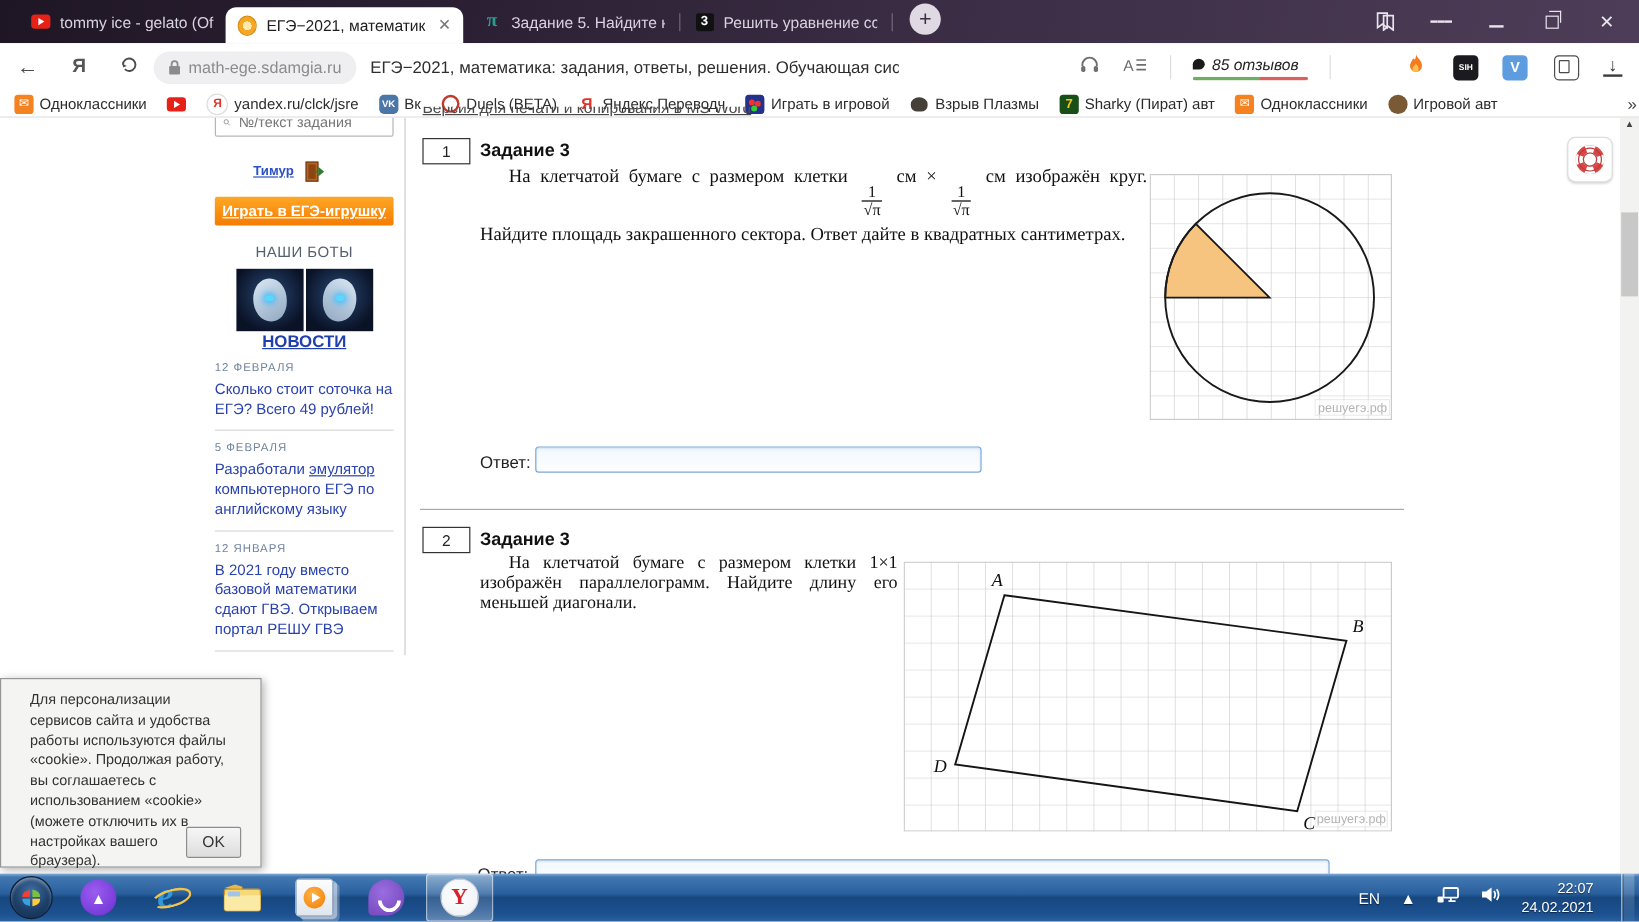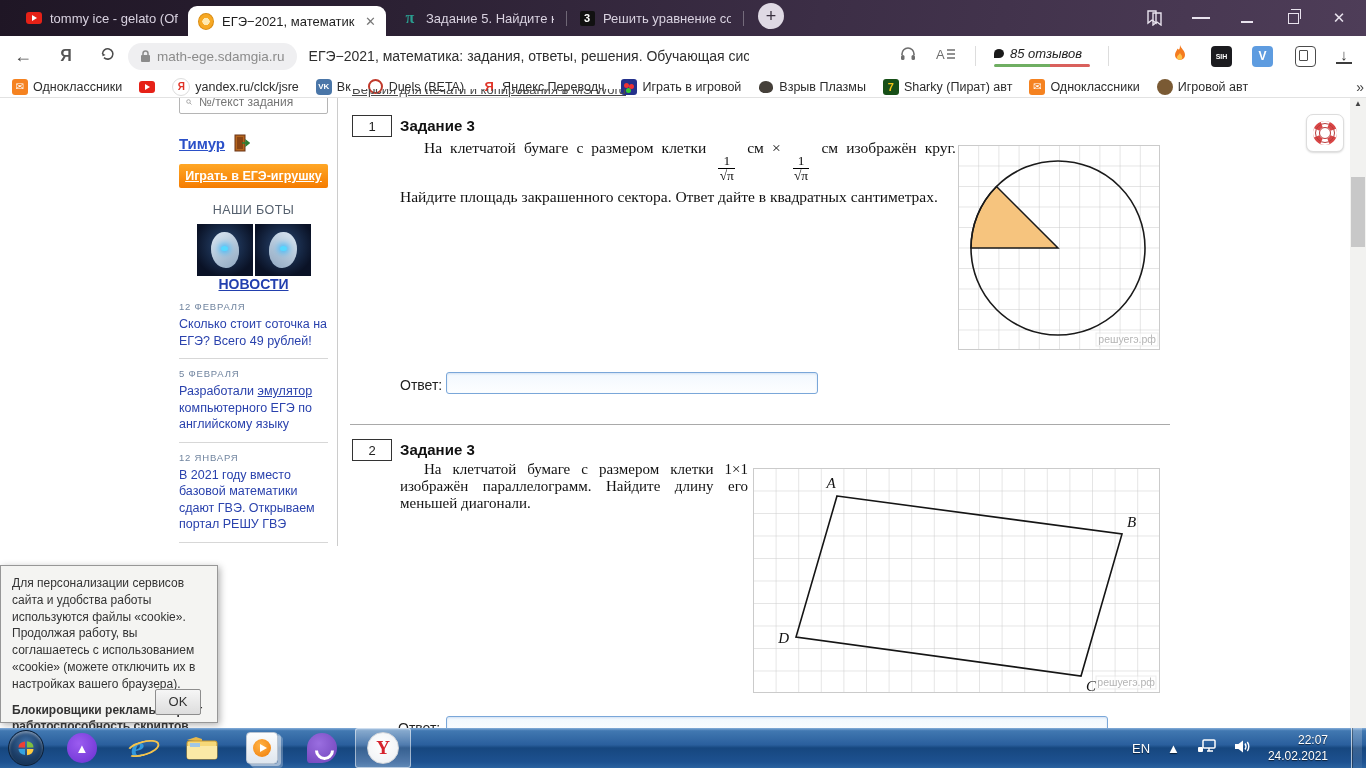--- a/index.html
+++ b/index.html
@@ -76,21 +76,21 @@
   .bmi-game2{background:#7a5a34;border-radius:50%;}
   .bm-more{margin-left:auto;margin-right:14px;color:#444;font-size:14px;}
 
   
   .sidebar{position:absolute;left:168px;top:97px;width:170px;height:449px;background:#fff;
      border-right:1px solid #ccc;box-sizing:border-box;padding:0 9px 0 11px;overflow:hidden;font-size:12.5px;}
   .searchbox{margin-top:-7px;height:22px;border:1px solid #b5b5b5;border-radius:2px;background:#fff;
      display:flex;align-items:center;gap:5px;padding:0 6px;}
   .searchbox input{border:none;outline:none;width:120px;font-size:12px;color:#444;background:transparent;}
   .userrow{margin-top:20px;display:flex;align-items:center;gap:8px;}
-  .username{color:#2b50c8;font-weight:bold;font-size:15px;text-decoration:underline;}
+  .username{color:#2b50c8;font-weight:bold;font-size:11px;text-decoration:underline;margin-left:32px;}
   .orangebtn{margin-top:12px;height:24px;background:linear-gradient(#ffa726,#f57c00);
      color:#fff;font-weight:bold;font-size:12.5px;display:flex;align-items:center;justify-content:center;
      text-decoration:underline;border-radius:2px;}
   .botshead{margin-top:15px;text-align:center;color:#55606e;font-size:12.5px;letter-spacing:.4px;}
   .bots{margin-top:7px;display:flex;justify-content:center;gap:2px;}
   .bot{width:56px;height:52px;background:radial-gradient(circle at 50% 42%,#2a4a76 0%,#0a1226 75%);
      position:relative;overflow:hidden;}
   .bot:before{content:"";position:absolute;left:14px;top:8px;width:28px;height:36px;border-radius:48% 52% 46% 54%;
      background:linear-gradient(145deg,#dce8f4,#8fa7c0);}
   .bot:after{content:"";position:absolute;left:24px;top:22px;width:7px;height:5px;border-radius:50%;
@@ -123,21 +123,21 @@
   .lifebuoy{position:absolute;left:1306px;top:114px;width:36px;height:36px;background:#fff;
      border:1px solid #ddd;border-radius:7px;box-shadow:0 1px 2px rgba(0,0,0,.15);
      display:flex;align-items:center;justify-content:center;}
   .scrollbar{position:absolute;left:1350px;top:97px;width:16px;height:631px;background:#f2f2f0;}
   .sb-up{position:absolute;left:0;top:2px;width:16px;text-align:center;font-size:8px;color:#444;}
   .sb-thumb{position:absolute;left:1px;top:80px;width:14px;height:70px;background:#c8c8c8;}
 
   
   .cookie{position:absolute;left:0;top:565px;width:218px;height:158px;background:#f4f4f2;
      border:1px solid #979797;box-sizing:border-box;box-shadow:2px 2px 7px rgba(0,0,0,.3);
-     padding:9px 11px;font-size:12px;line-height:1.4;color:#333;z-index:10;}
+     padding:9px 24px;font-size:12px;line-height:1.4;color:#333;z-index:10;}
   .cookie .b{font-weight:bold;}
   .okbtn{position:absolute;right:16px;bottom:7px;width:44px;height:24px;background:linear-gradient(#f6f6f6,#dddddd);
      border:1px solid #8d8d8d;border-radius:2px;display:flex;align-items:center;justify-content:center;
      font-size:13px;color:#333;}
 
   
   .taskbar{position:absolute;left:0;top:728px;width:1366px;height:40px;
      background:linear-gradient(180deg,#86aeda 0%,#4178b1 7%,#2a5f9d 42%,#16477f 50%,#1d5190 85%,#2a62a0 100%);
      display:flex;align-items:center;z-index:20;}
   .tb-slot{width:60px;height:40px;display:flex;align-items:center;justify-content:center;}

